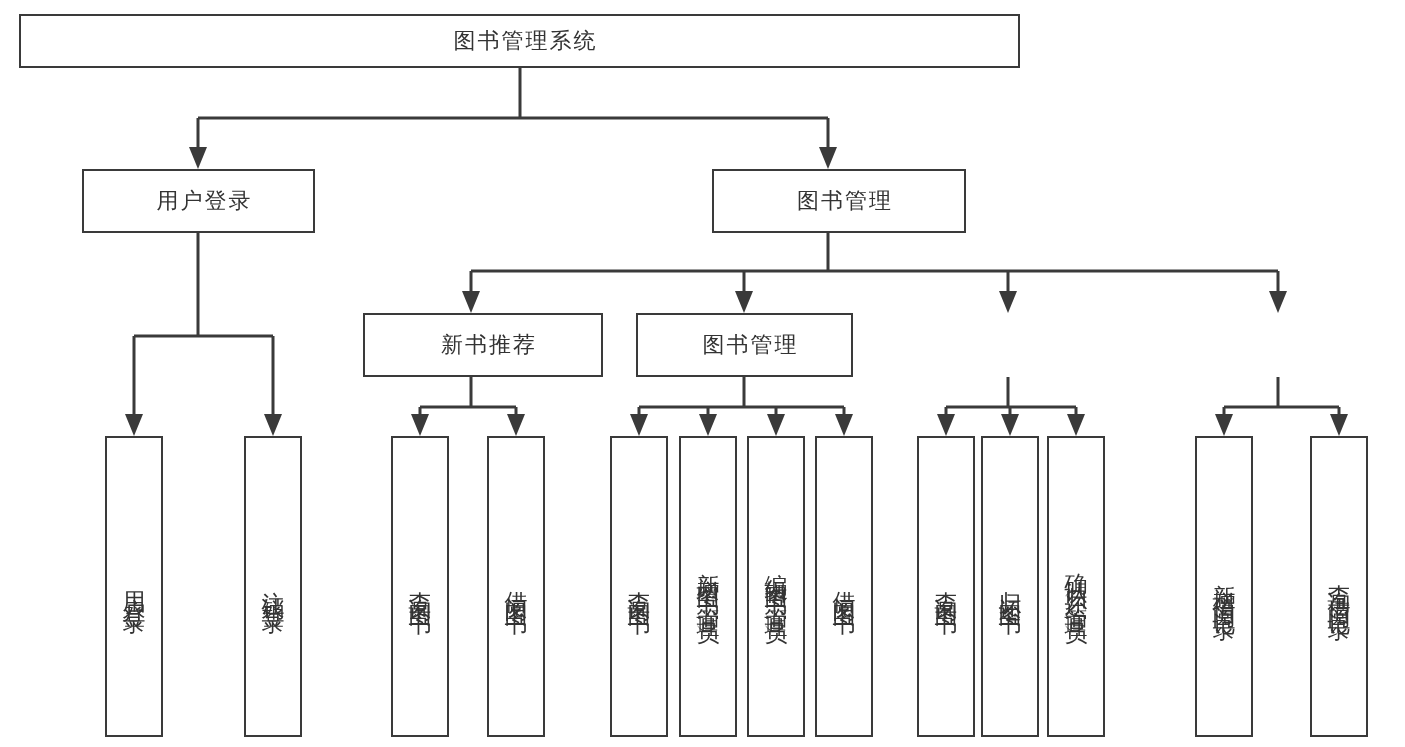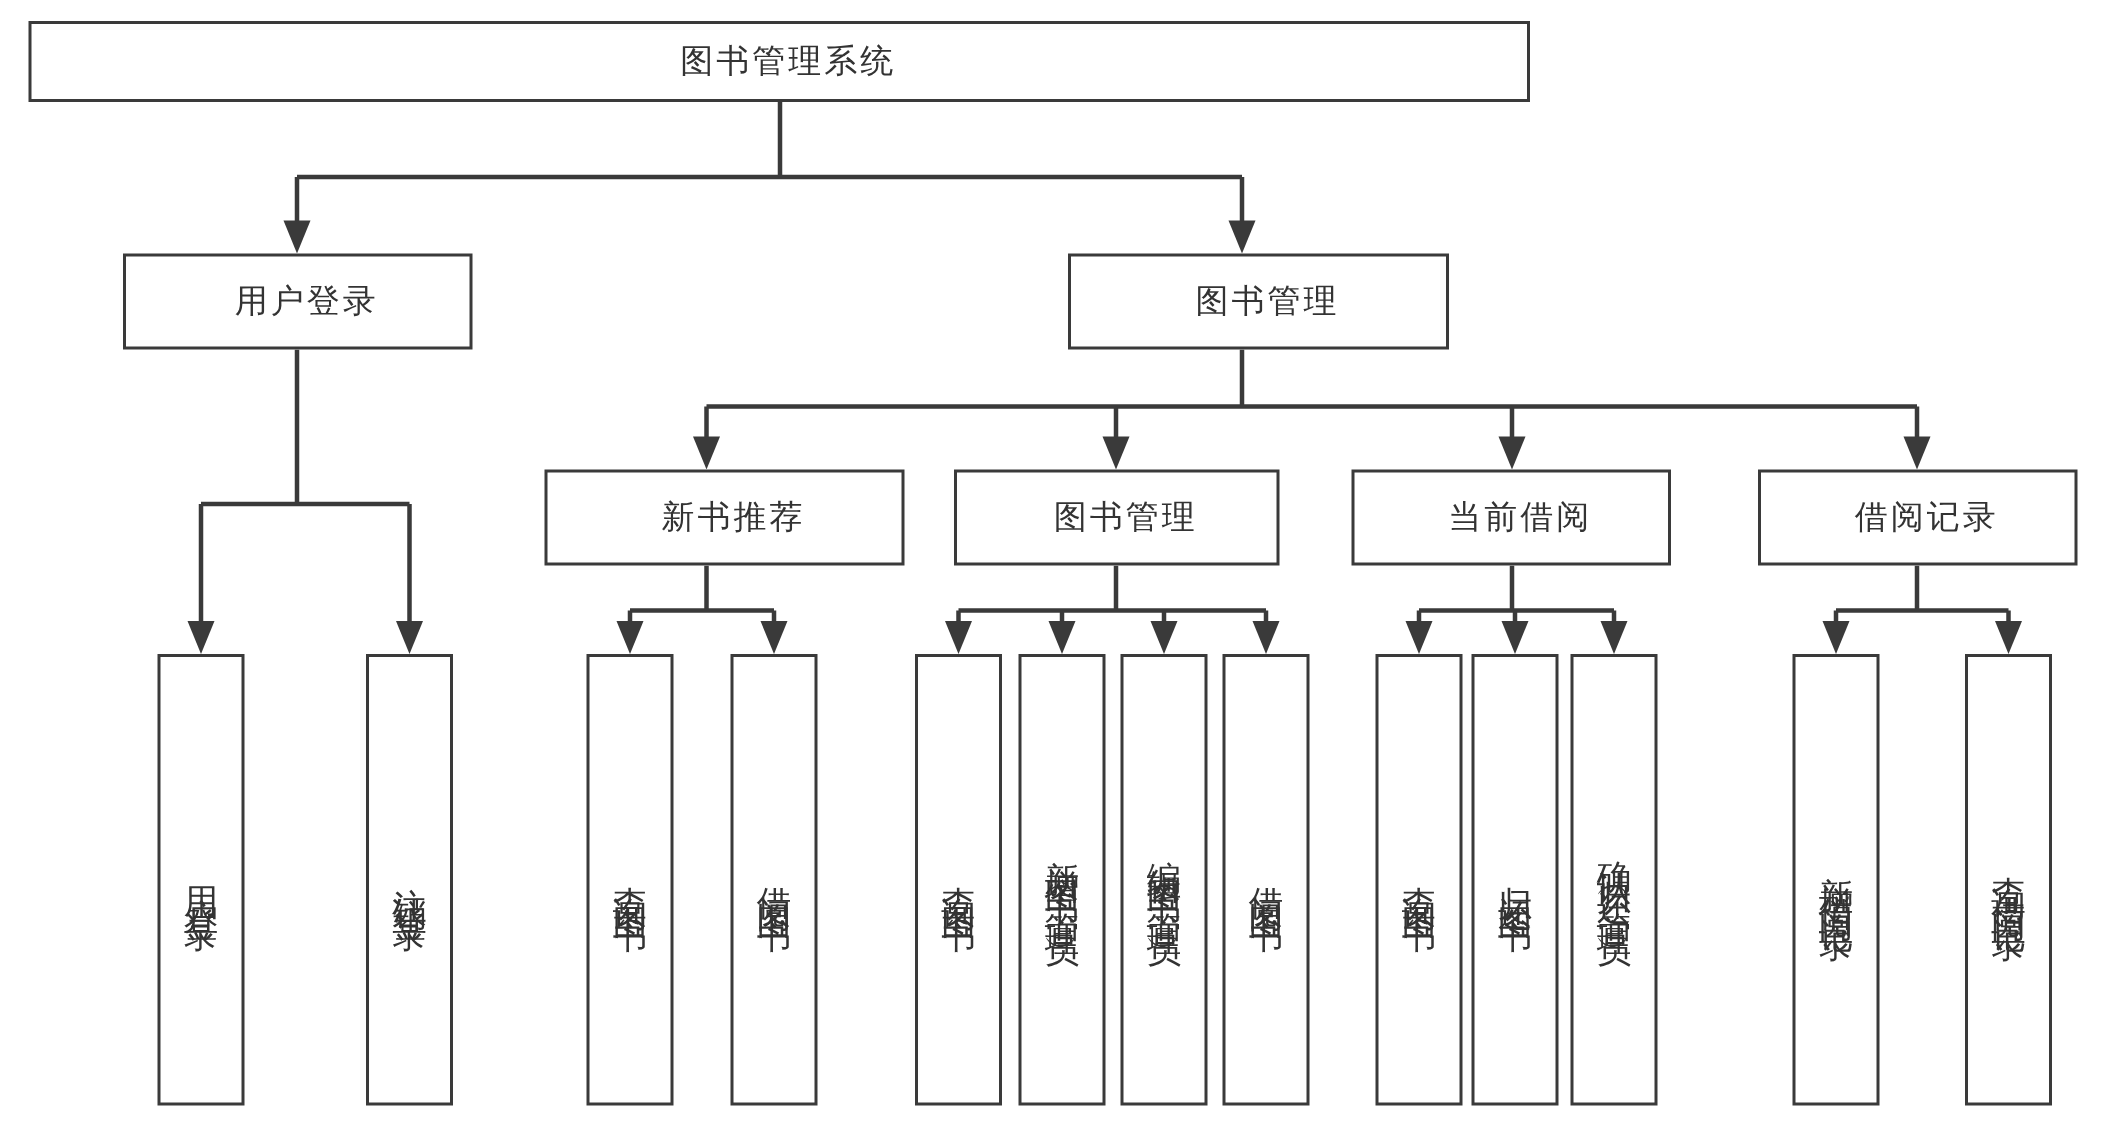--- a/index.html
+++ b/index.html
@@ -118,22 +118,20 @@
     </g>
   </svg>
 
   <div class="node h" style="left:19px; top:14px; width:1001px; height:54px;">图书管理系统</div>
 
   <div class="node h" style="left:82px; top:169px; width:233px; height:64px;">用户登录</div>
   <div class="node h" style="left:712px; top:169px; width:254px; height:64px;">图书管理</div>
 
   <div class="node h" style="left:363px; top:313px; width:240px; height:64px;">新书推荐</div>
   <div class="node h" style="left:636px; top:313px; width:217px; height:64px;">图书管理</div>
-  <div class="node h" style="left:901px; top:313px; width:213px; height:64px;">当前借阅</div>
-  <div class="node h" style="left:1172px; top:313px; width:213px; height:64px;">借阅记录</div>
 
   <div class="node v" style="left:105px; top:436px; width:58px; height:301px;">用户登录</div>
   <div class="node v" style="left:244px; top:436px; width:58px; height:301px;">注销登录</div>
 
   <div class="node v" style="left:391px; top:436px; width:58px; height:301px;">查询图书</div>
   <div class="node v" style="left:487px; top:436px; width:58px; height:301px;">借阅图书</div>
 
   <div class="node v" style="left:610px; top:436px; width:58px; height:301px;">查询图书</div>
   <div class="node v" style="left:679px; top:436px; width:58px; height:301px;">新增图书（管理员）</div>
   <div class="node v" style="left:747px; top:436px; width:58px; height:301px;">编辑图书（管理员）</div>

